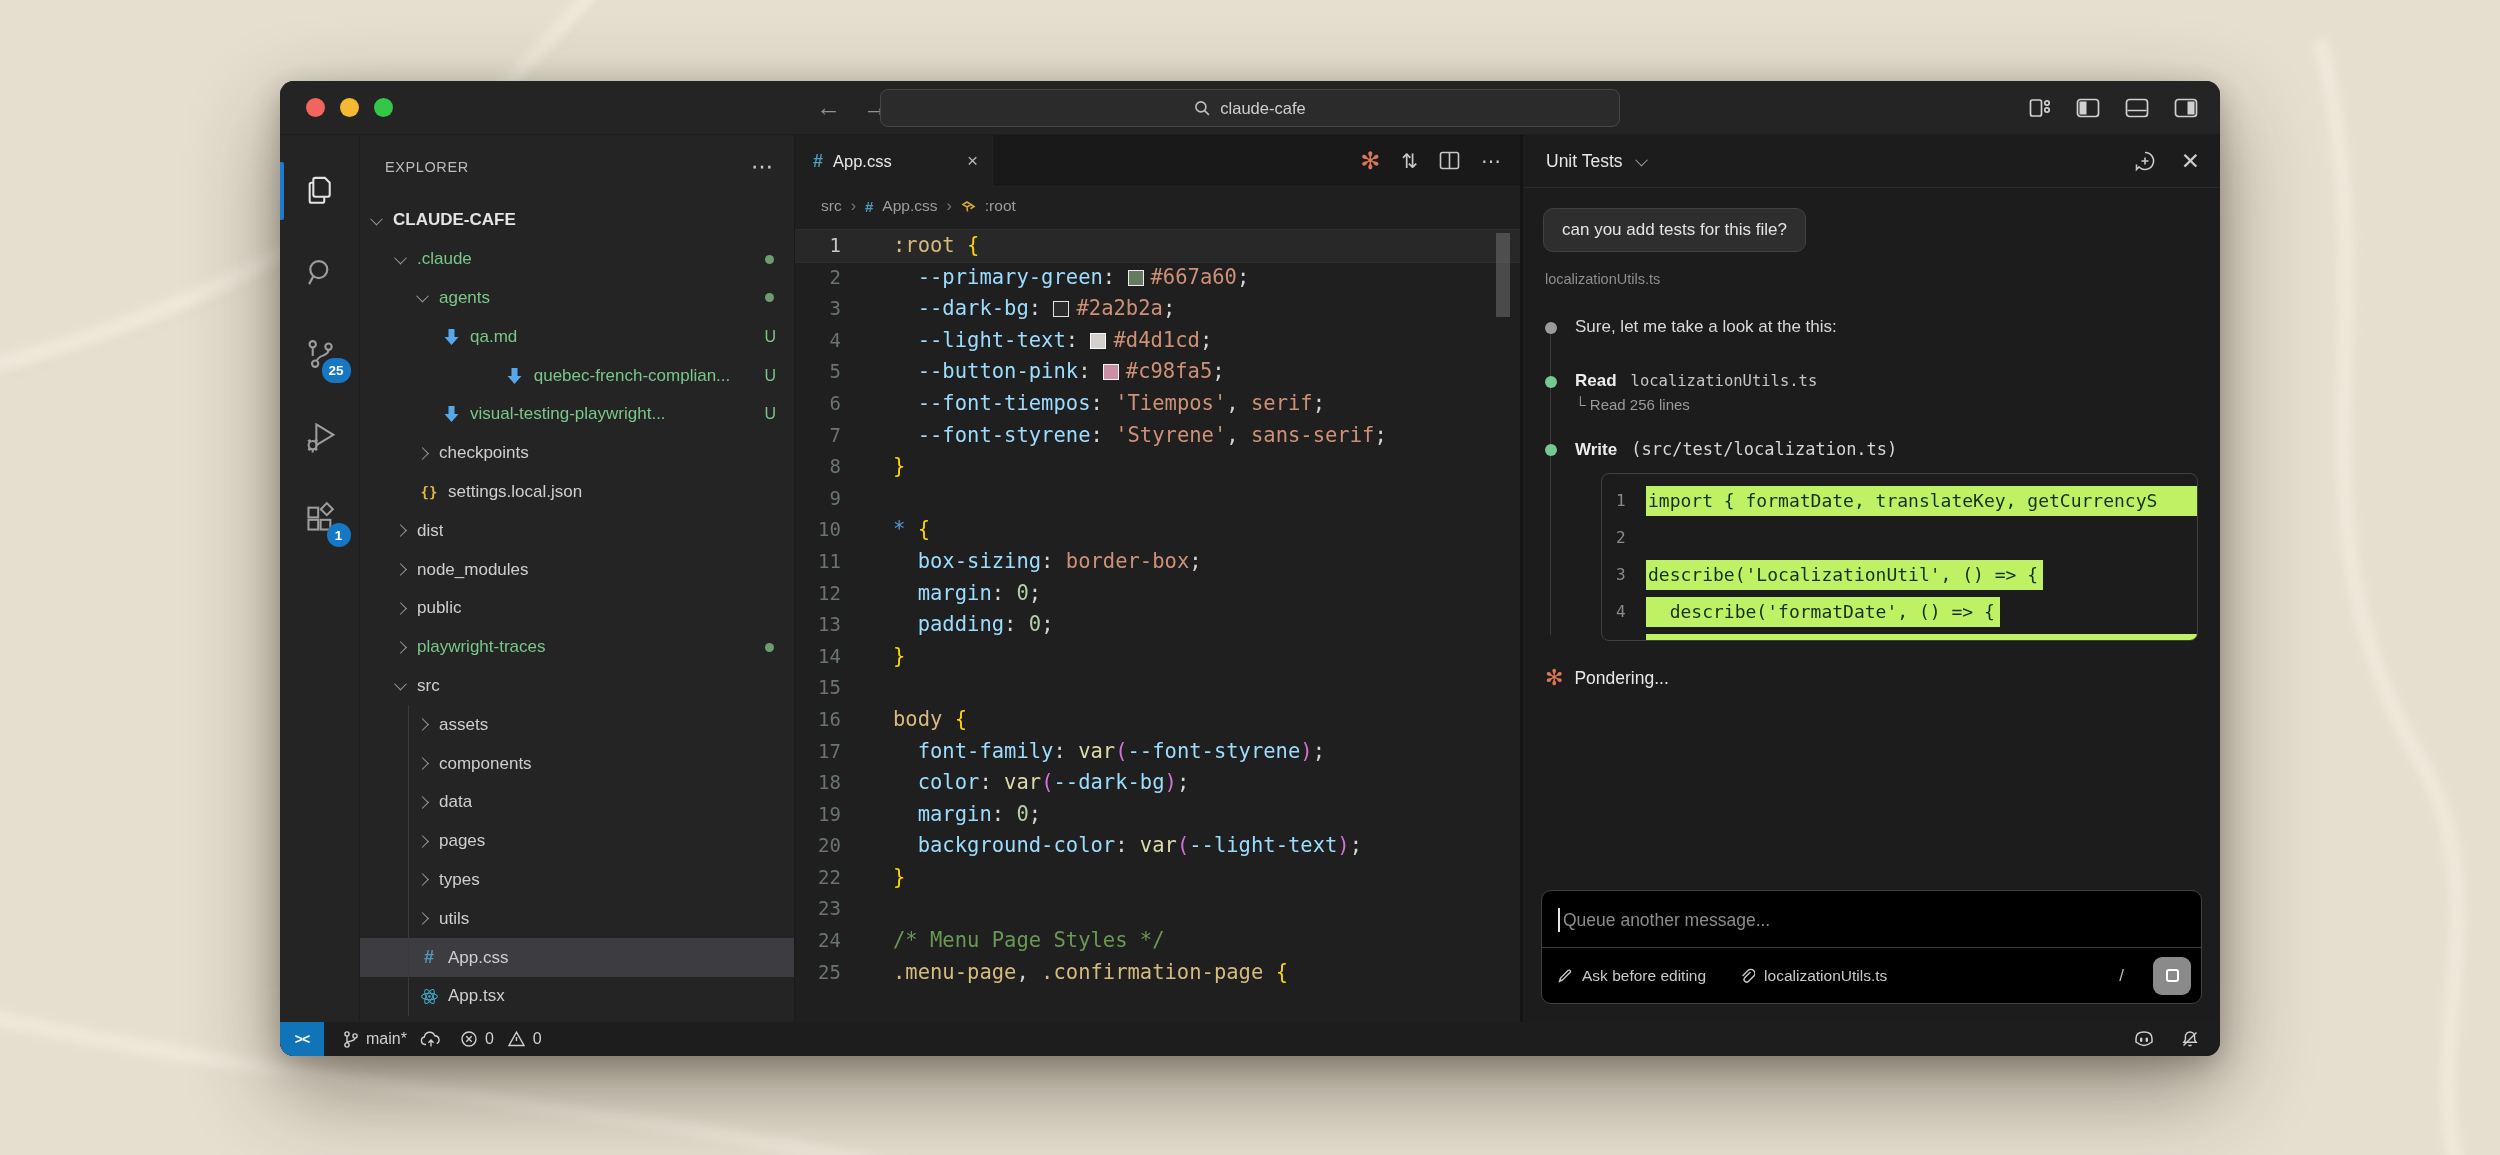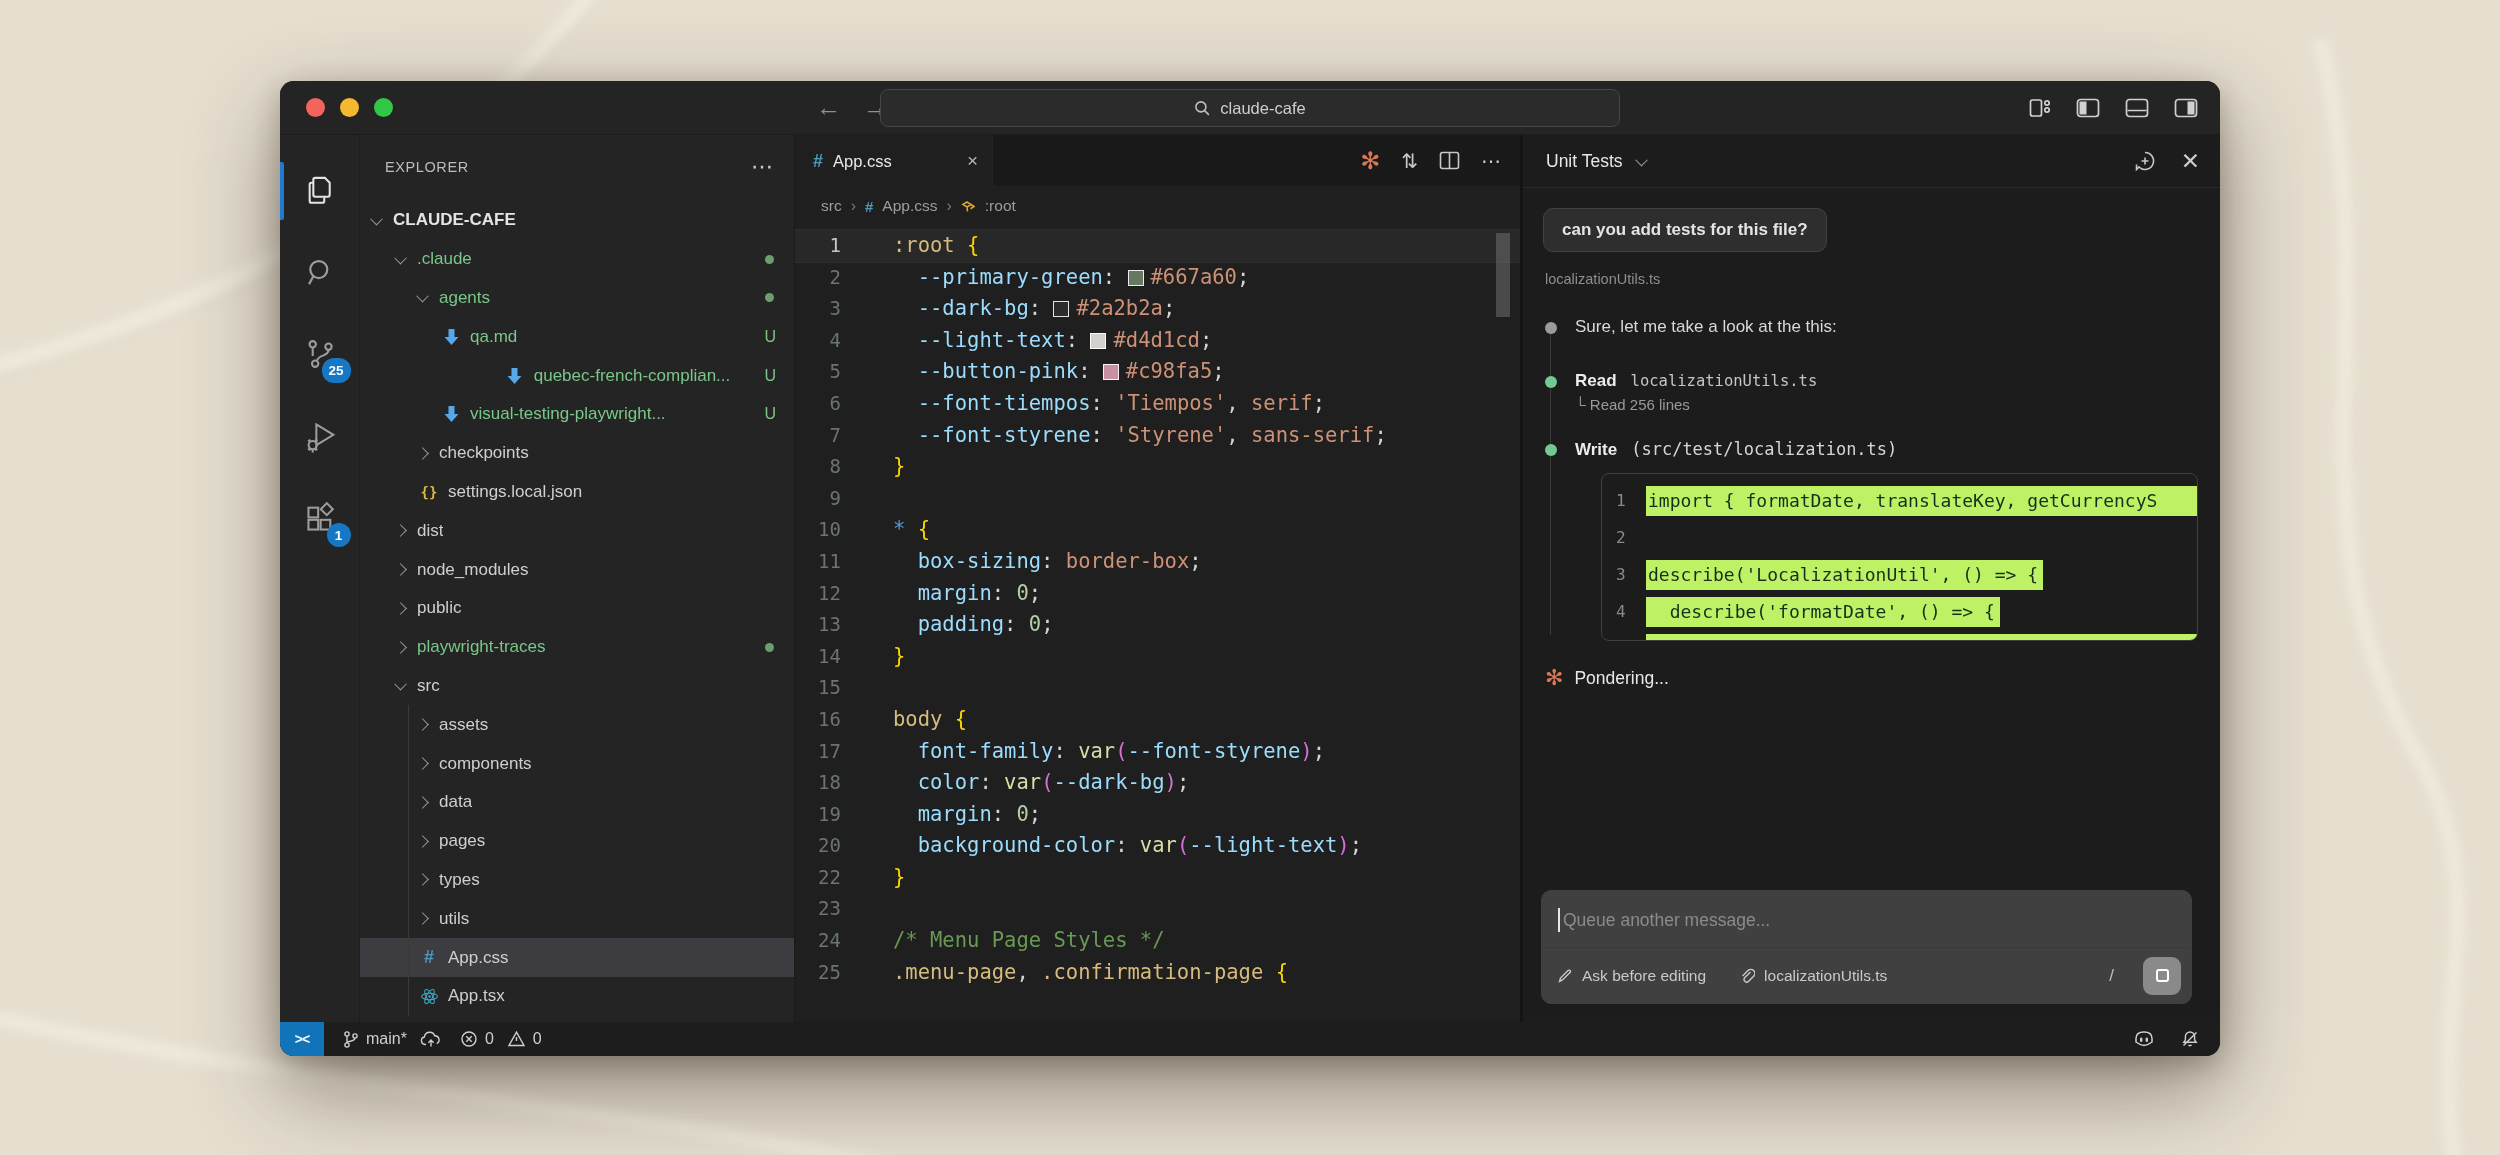--- a/index.html
+++ b/index.html
@@ -88,21 +88,21 @@
 
   
   .chat { flex:1 1 auto; background:#1b1c1b; display:flex; flex-direction:column; min-width:0; }
   .chat-head { height:53px; flex:0 0 53px; display:flex; align-items:center; padding:0 20px 0 23px; border-bottom:1px solid #2a2a2a; }
   .chat-title { color:#e6e6e6; font-size:17.5px; }
   .chat-head .chev { margin-left:14px; border-color:#a0a0a0; }
   .chat-head-ic { margin-left:auto; display:flex; align-items:center; gap:24px; color:#c8c8c8; }
   .chat-x { font-size:23px; color:#cccccc; }
   .chat-body { flex:1 1 auto; padding:20px 22px 0 22px; position:relative; min-height:0; }
   .ububble { display:inline-block; background:#2e2e2e; border:1px solid #424242; border-radius:10px;
-    padding:11px 18px; color:#e4e4e4; font-size:17px; margin-left:-2px;font-weight:bold; }
+    padding:11px 18px; color:#e4e4e4; font-size:17px; margin-left:-2px; }
   .ctxfile { margin:19px 0 0 0; color:#8e8e8e; font-size:14.5px; }
   .timeline { margin-top:30px; position:relative; }
   .tl-line { position:absolute; left:5px; top:16px; bottom:6px; width:1px; background:#3a3a3a; }
   .step { position:relative; padding-left:30px; }
   .bullet { position:absolute; left:0; top:5px; width:12px; height:12px; border-radius:50%; }
   .bullet.grey { background:#9b9b9b; }
   .bullet.green { background:#73c991; }
   .step-text { color:#d9d9d9; font-size:17px; }
   .step-row { display:flex; align-items:baseline; gap:14px; }
   .step-label { color:#ececec; font-size:17px; font-weight:700; }
@@ -113,21 +113,21 @@
   .diffbox { margin:13px 0 0 26px; border:1px solid #404040; border-radius:8px; height:168px; overflow:hidden;
     font-family:"DejaVu Sans Mono", monospace; padding-top:8px; }
   .drow { display:flex; height:37px; line-height:26px; font-size:18px; align-items:center; }
   .drow .dn { width:44px; flex:0 0 44px; text-align:left; padding-left:14px; color:#8a8a8a; font-size:16px; }
   .dhl { background:#bef264; color:#17301d; white-space:pre; padding:2px 5px 2px 2px; }
   .dhl.full { flex:1 1 auto; margin-right:0; }
   .ponder { display:flex; align-items:center; gap:11px; margin:26px 0 0 0; color:#e8e8e8; font-size:17.5px; }
   .ponder .claude-star { font-size:22px; }
 
   
-  .composer { margin:0 28px 18px 18px; flex:0 0 auto; background:#404040; border:1px solid #404040; border-radius:10px; overflow:hidden; }
+  .composer { margin:0 18px 18px 18px; flex:0 0 auto; background:#000000; border:1px solid #404040; border-radius:10px; overflow:hidden; }
   .cmp-input { padding:17px 16px 15px 16px; display:flex; align-items:center; gap:3px; }
   .caret { width:2px; height:24px; background:#e6e6e6; }
   .cmp-ph { color:#8b8b8b; font-size:17.5px; }
   .cmp-bar { border-top:1px solid #3a3a3a; height:56px; display:flex; align-items:center; padding:0 10px 0 15px; gap:9px; color:#c9c9c9; font-size:15.5px; }
   .cmp-item { display:flex; align-items:center; gap:8px; }
   .cmp-gap { width:14px; }
   .slash { margin-left:auto; color:#bcbcbc; font-size:17px; padding-right:20px; }
   .stopbtn { width:38px; height:38px; border-radius:9px; background:#8a8a8a; display:flex; align-items:center; justify-content:center; }
   .stopbtn i { display:block; width:13px; height:13px; border:2.6px solid #ffffff; border-radius:3px; }
 

